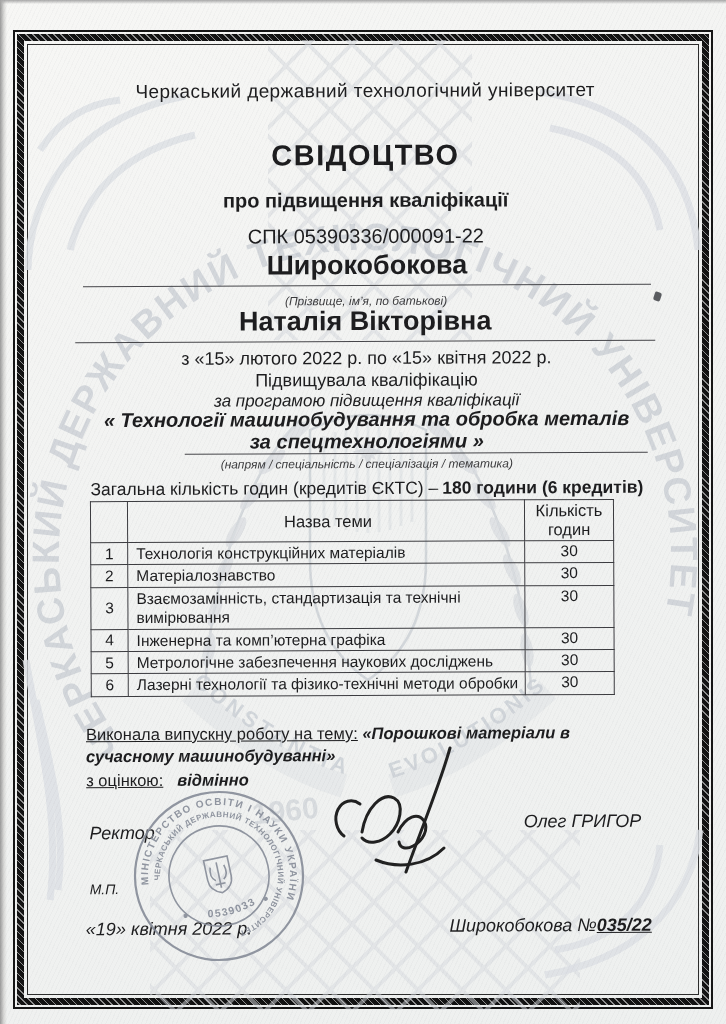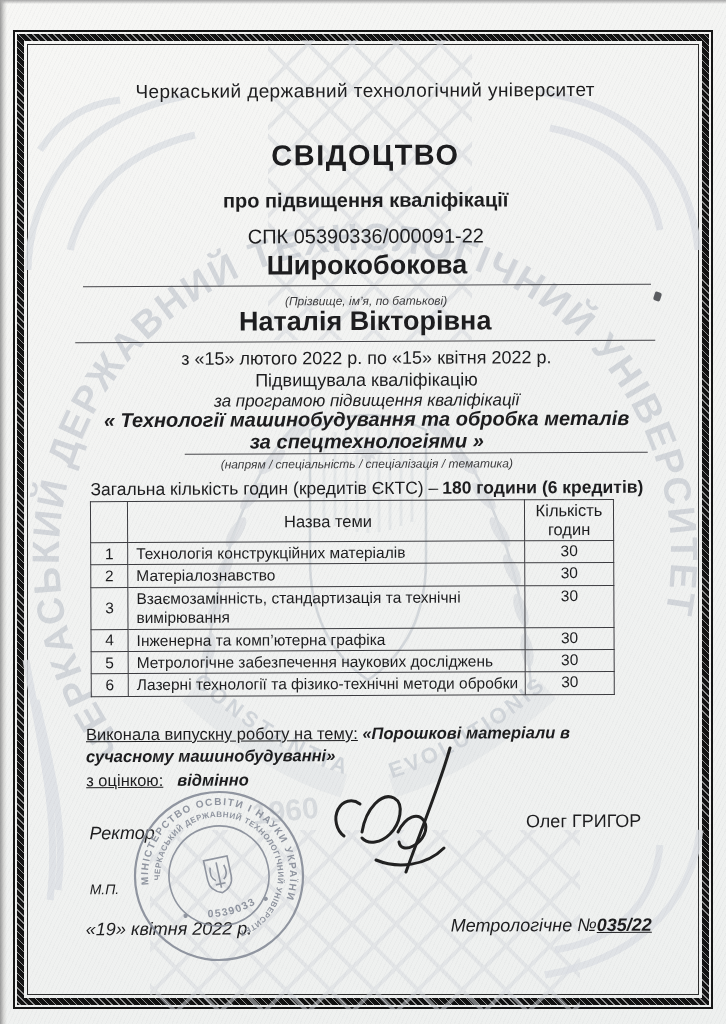--- a/index.html
+++ b/index.html
@@ -46,21 +46,21 @@
   table.topics th{font-weight:normal;font-size:16.5px;height:38px;}
   .c-num{width:28px;text-align:center;}
   .c-topic{width:384px;text-align:left;padding-left:8px !important;line-height:1.25;}
   .c-hours{width:80px;text-align:center;vertical-align:top;}
   .finalwork{top:722px;left:85px;right:66px;text-align:left;font-size:16.5px;line-height:1.34;}
   .finalwork .lbl{text-decoration:underline;}
   .finalwork .wrk{font-weight:bold;font-style:italic;}
   .gradeline{margin-top:2px;}
   .gradeline .grade{font-weight:bold;font-style:italic;margin-left:14px;}
   .rector{top:822px;left:88px;right:auto;text-align:left;font-size:18px;font-style:italic;}
-  .rectorname{top:812px;left:auto;right:86px;text-align:left;font-size:18px;}
+  .rectorname{top:812px;left:auto;right:86px;text-align:left;font-size:18px;font-style:italic;}
   .mp{top:880px;left:88px;right:auto;text-align:left;font-size:14px;font-style:italic;}
   .dateblock{top:918px;left:84px;right:auto;text-align:left;font-size:18px;font-style:italic;}
   .registration{top:916px;left:auto;right:76px;text-align:right;font-size:18px;font-style:italic;}
   .registration .regnum{font-weight:bold;text-decoration:underline;}
   svg.seal{position:absolute;left:126px;top:786px;z-index:3;pointer-events:none;}
   svg.signature{position:absolute;left:318px;top:740px;z-index:4;pointer-events:none;}
   .speck{position:absolute;left:654px;top:292px;width:7px;height:9px;background:#3f4246;
     border-radius:2px;transform:rotate(18deg);opacity:.85;z-index:5;}
 </style>
 </head>
@@ -221,21 +221,21 @@
       <div class="gradeline">
         <span class="lbl">з оцінкою:</span><span class="grade">відмінно</span>
       </div>
     </div>
 
     <div class="abs rector">Ректор</div>
     <div class="abs rectorname">Олег ГРИГОР</div>
     <div class="abs mp">М.П.</div>
     <div class="abs dateblock">«19» квітня 2022 р.</div>
     <div class="abs registration">
-      <span>Метрологічне №</span><span class="regnum">035/22</span>
+      <span>Широкобокова №</span><span class="regnum">035/22</span>
     </div>
   </div>
 
   <svg class="seal" width="186" height="180" viewBox="0 0 186 180">
     <defs>
       <path id="sealOuter" d="M22,90 A71,71 0 1 1 164,90 A71,71 0 1 1 22,90" fill="none"></path>
       <path id="sealInner" d="M34,90 A59,59 0 1 1 152,90 A59,59 0 1 1 34,90" fill="none"></path>
       <path id="sealCode" d="M60,124 Q93,136 126,124" fill="none"></path>
     </defs>
     <g transform="rotate(-12 93 90)" stroke="#858b97" fill="none" opacity="0.9">

